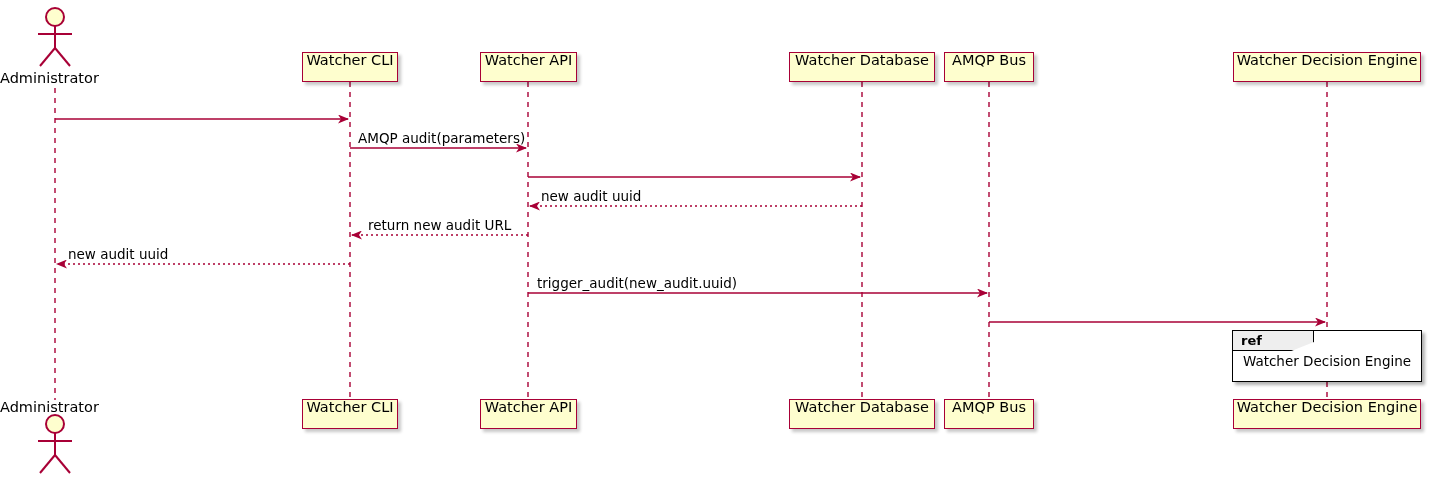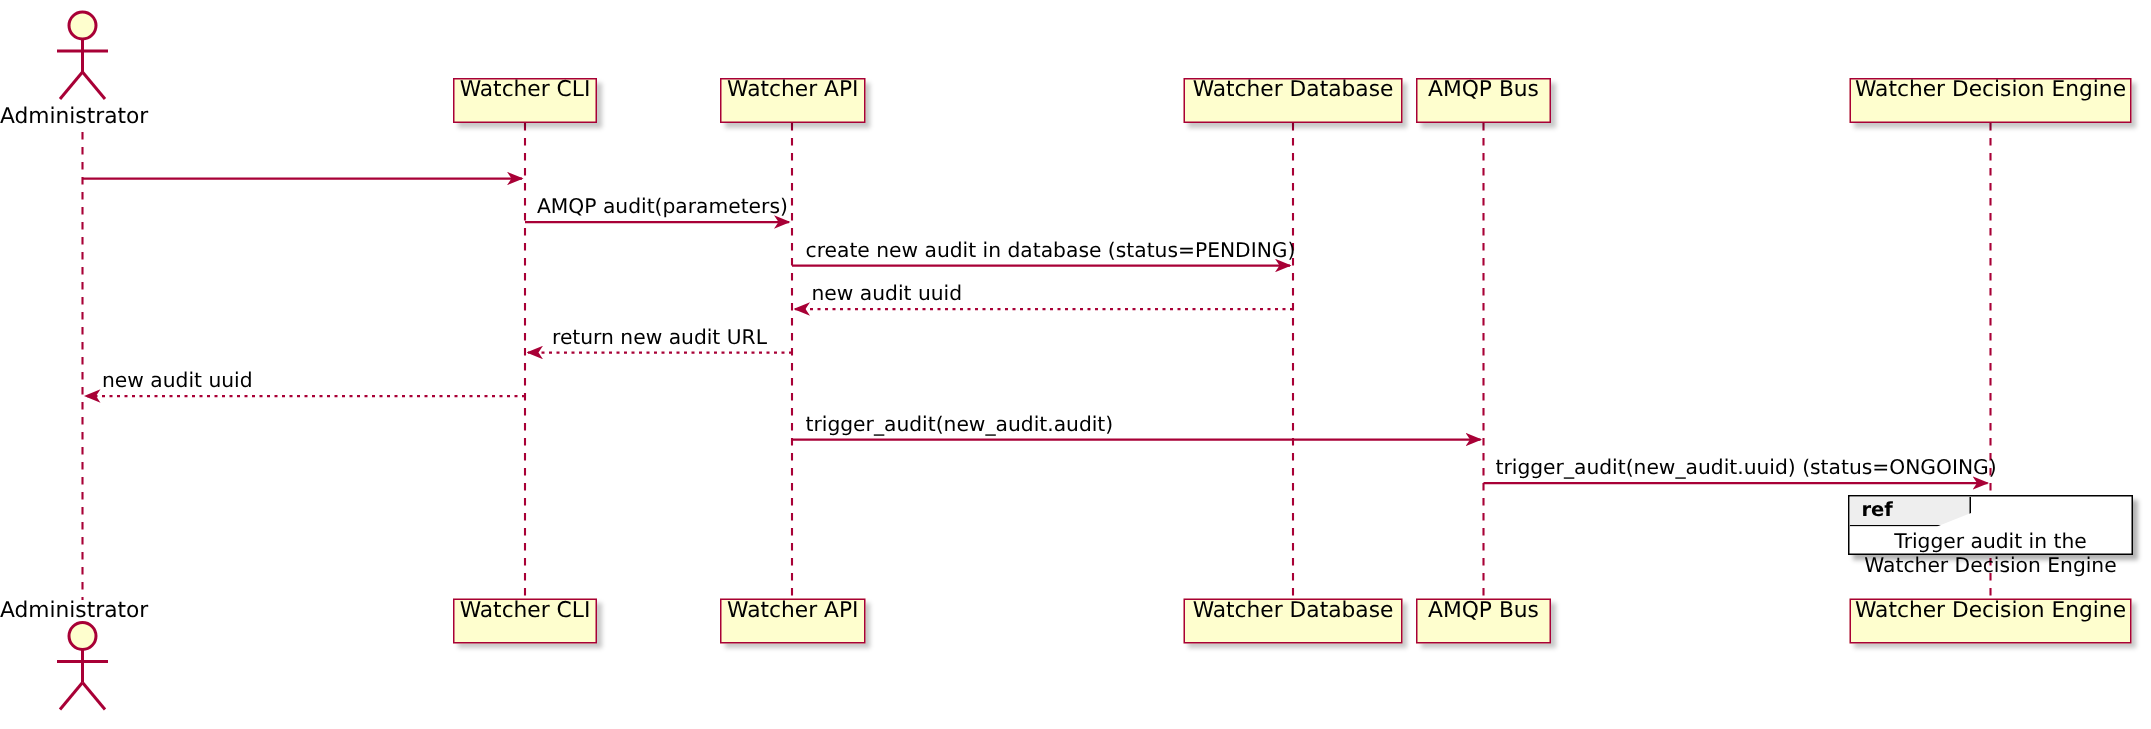--- a/index.html
+++ b/index.html
@@ -179,42 +179,35 @@
   <div class="actor-label" style="left:0px; top:70px; width:110px;">
     <span>Administrator</span>
   </div>
   <div class="actor-label" style="left:0px; top:399px; width:110px;">
     <span>Administrator</span>
   </div>
 
   <div class="msg-label" style="left:358px; top:132px;">
     <span>AMQP audit(parameters)</span>
   </div>
-  <div class="msg-label" style="left:537px; top:161px;">
-    <span>create new audit in database (status=PENDING)</span>
-  </div>
   <div class="msg-label" style="left:541px; top:190px;">
     <span>new audit uuid</span>
   </div>
   <div class="msg-label" style="left:368px; top:219px;">
     <span>return new audit URL</span>
   </div>
   <div class="msg-label" style="left:68px; top:248px;">
     <span>new audit uuid</span>
   </div>
   <div class="msg-label" style="left:537px; top:277px;">
-    <span>trigger_audit(new_audit.audit)</span>
-  </div>
-  <div class="msg-label" style="left:997px; top:306px;">
-    <span>trigger_audit(new_audit.uuid) (status=ONGOING)</span>
-  </div>
-
-  <div class="ref-box" style="left:1232px; top:330px; width:190px; height:40px;">
+    <span>trigger_audit(new_audit.uuid)</span>
+  </div>
+
+  <div class="ref-box" style="left:1232px; top:330px; width:190px; height:52px;">
     <div class="ref-tab" style="width:64px;">
       <span>ref</span>
     </div>
     <div class="ref-body">
-      <div>Trigger audit in the</div>
       <div>Watcher Decision Engine</div>
     </div>
   </div>
 
 </div>
 
 </body></html>

